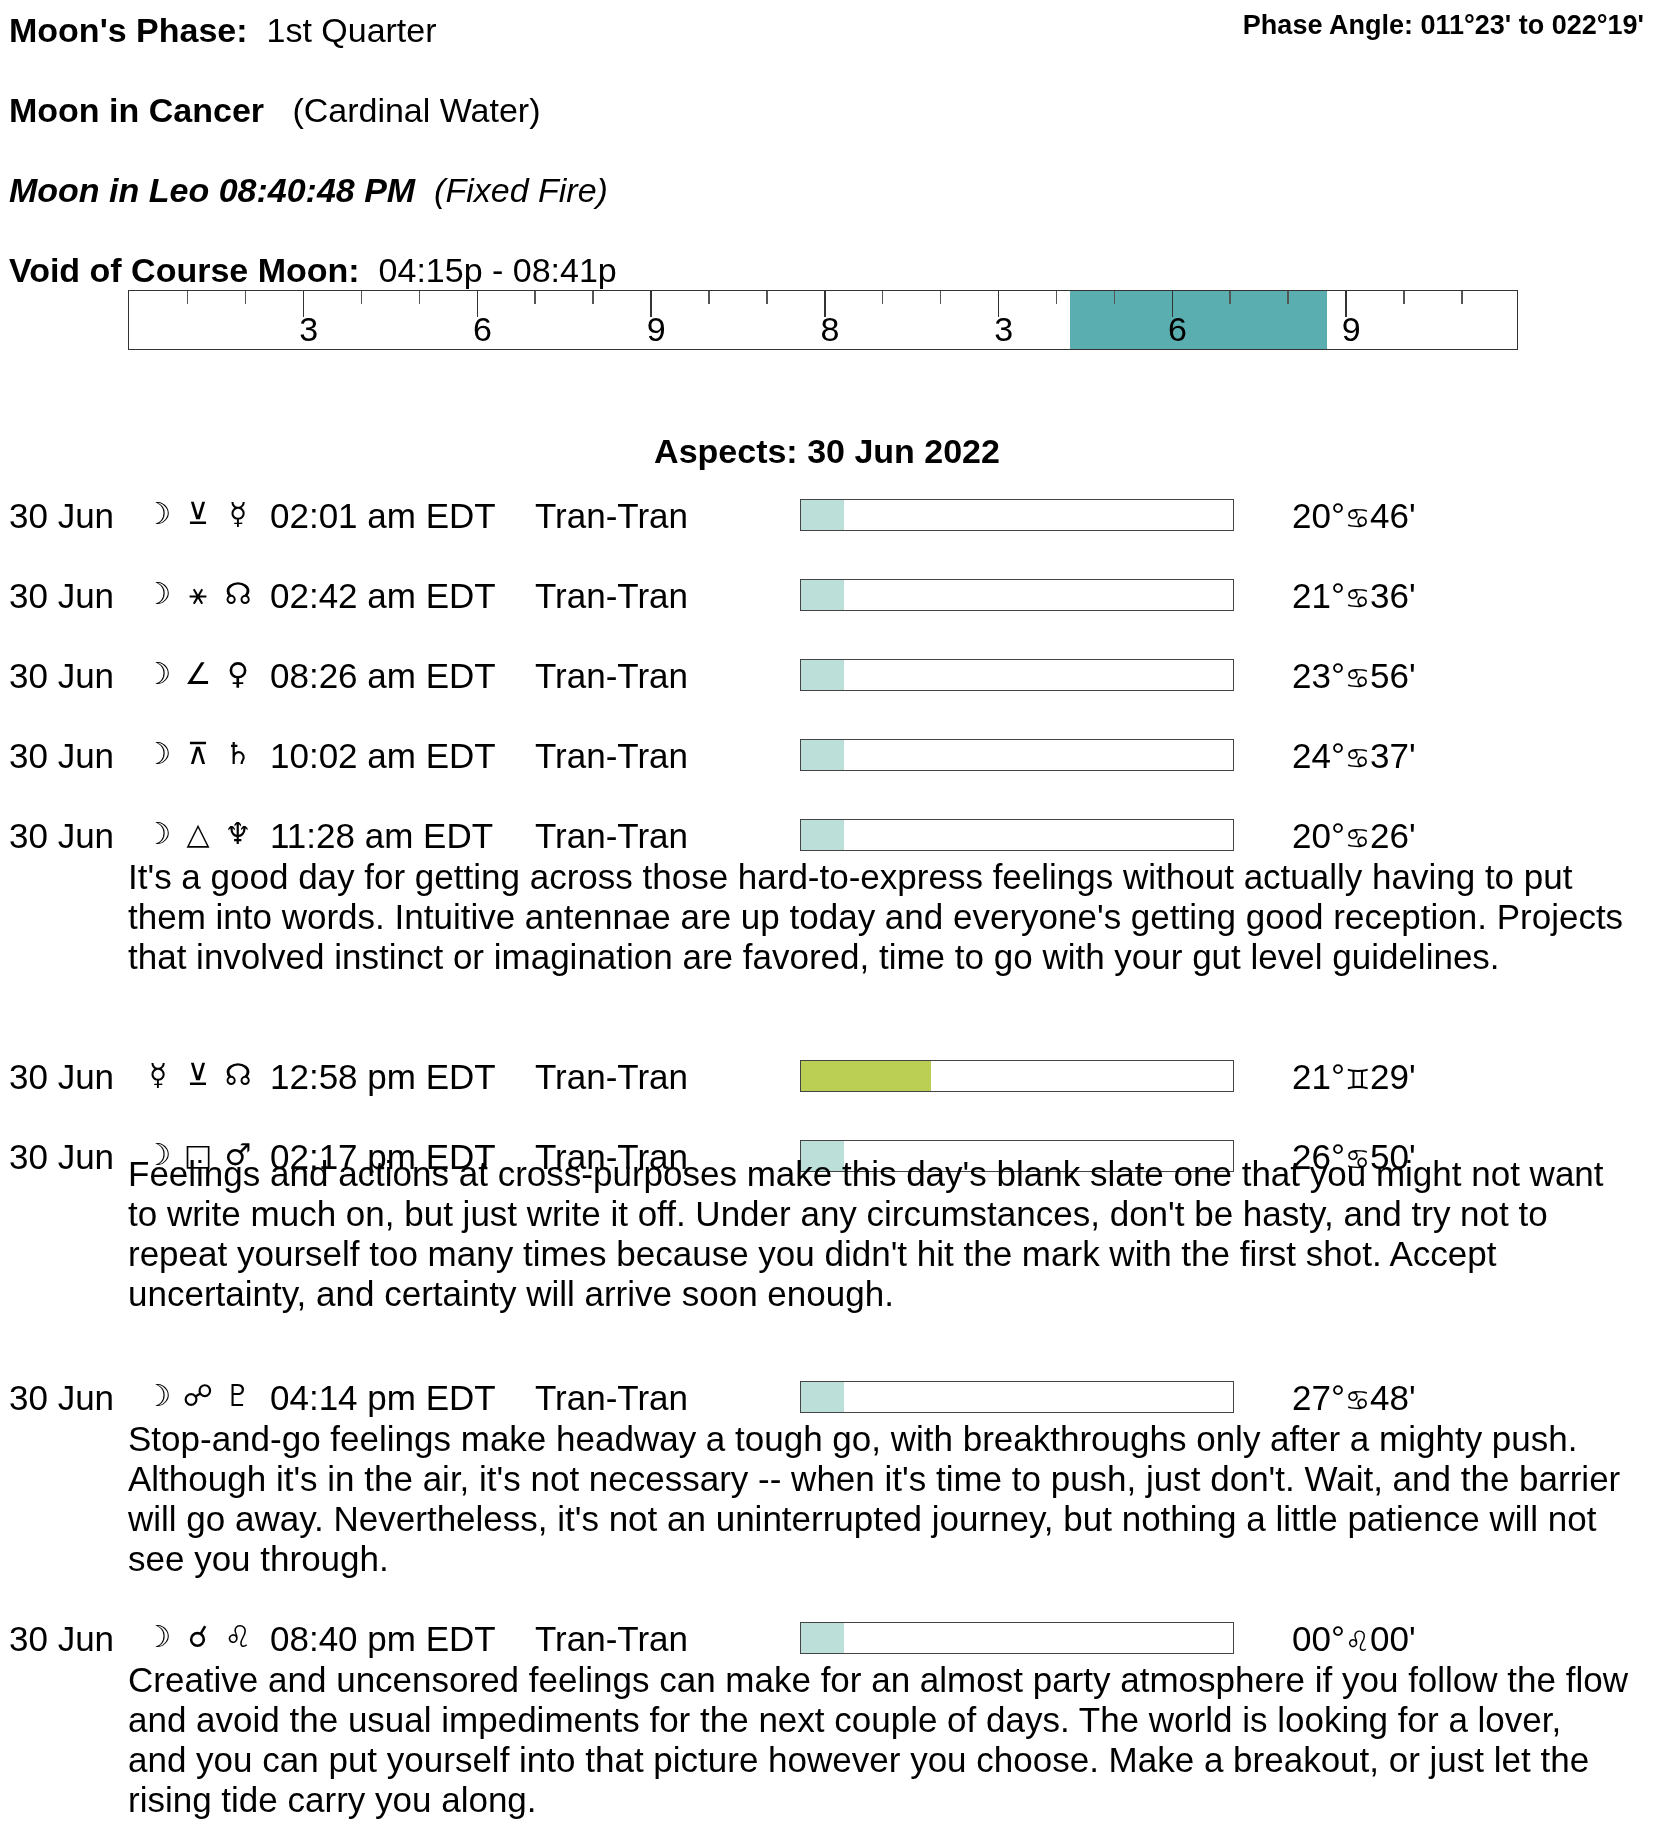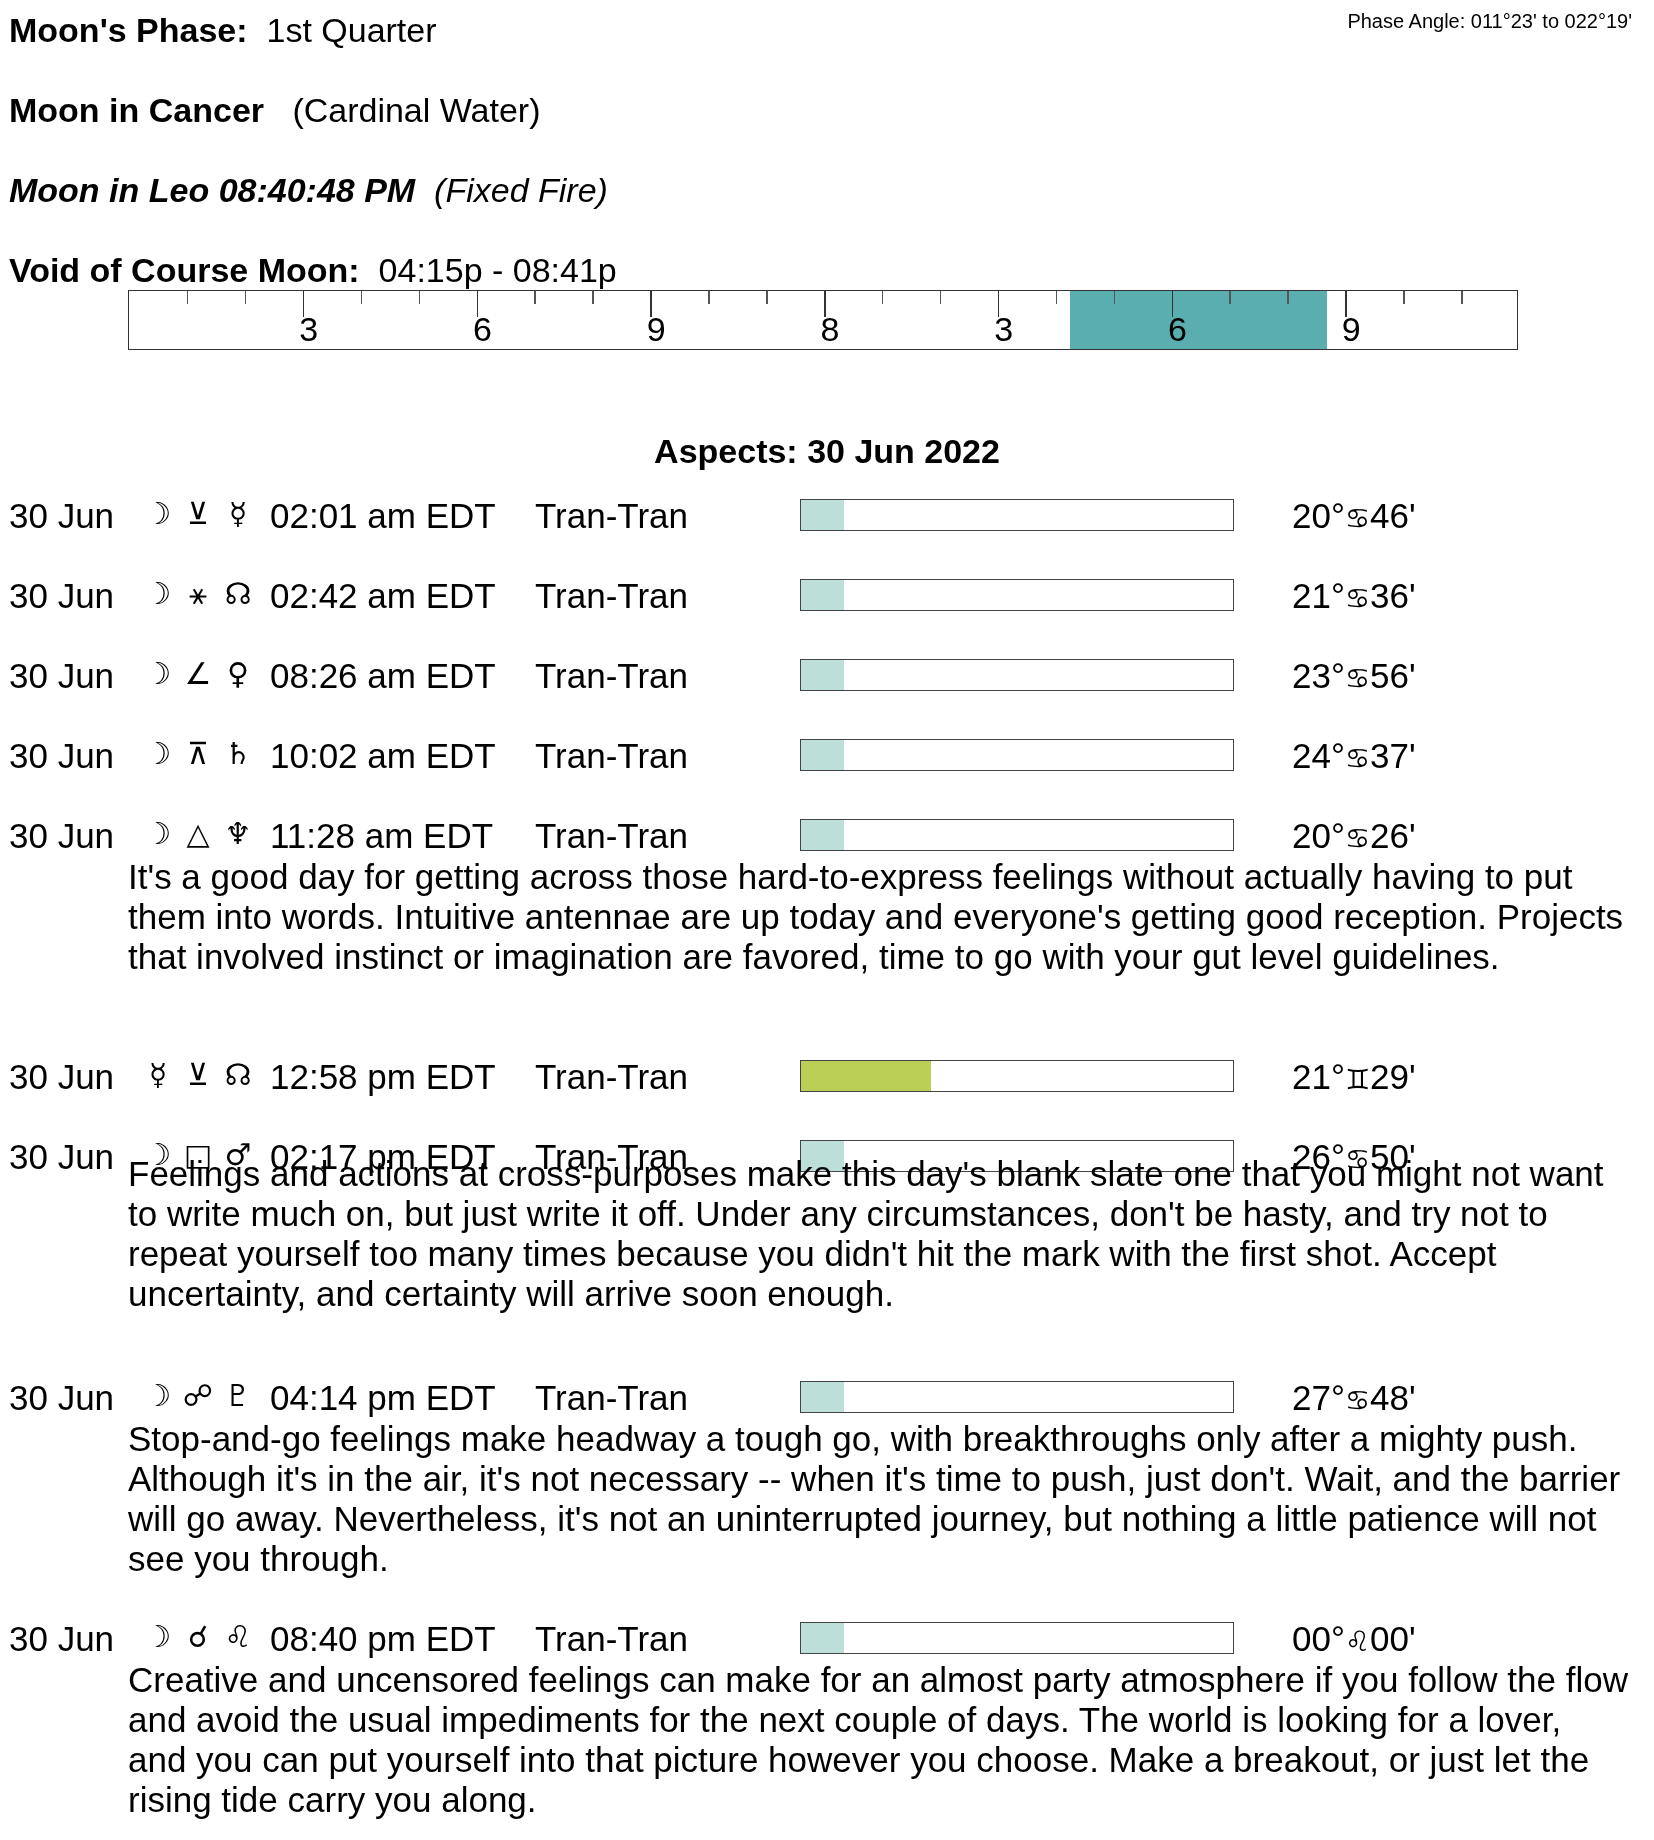--- a/index.html
+++ b/index.html
@@ -3,21 +3,21 @@
 <meta charset="utf-8">
 <style>
   html, body { margin: 0; padding: 0; background: #ffffff; }
   body {
     width: 1654px; height: 1840px; position: relative; overflow: hidden;
     font-family: "Liberation Sans", sans-serif; color: #000;
   }
   .abs { position: absolute; white-space: nowrap; }
   .hdr { font-size: 34px; line-height: 40px; }
   .hdr b { font-weight: bold; }
-  .phase-angle { font-size: 20px; right: 22px; top: 10px; }
+  .phase-angle { font-size: 27px; right: 10px; top: 10px; font-weight: bold; }
 
   #timeline {
     position: absolute; left: 128px; top: 290px; width: 1390px; height: 60px;
     border: 1.5px solid #333; box-sizing: border-box; background: #fff;
   }
   #timeline .voc {
     position: absolute; top: 0; bottom: 0; background: #5aaeb0;
   }
   #timeline .tick {
     position: absolute; top: 0; width: 1.5px; background: #555;

